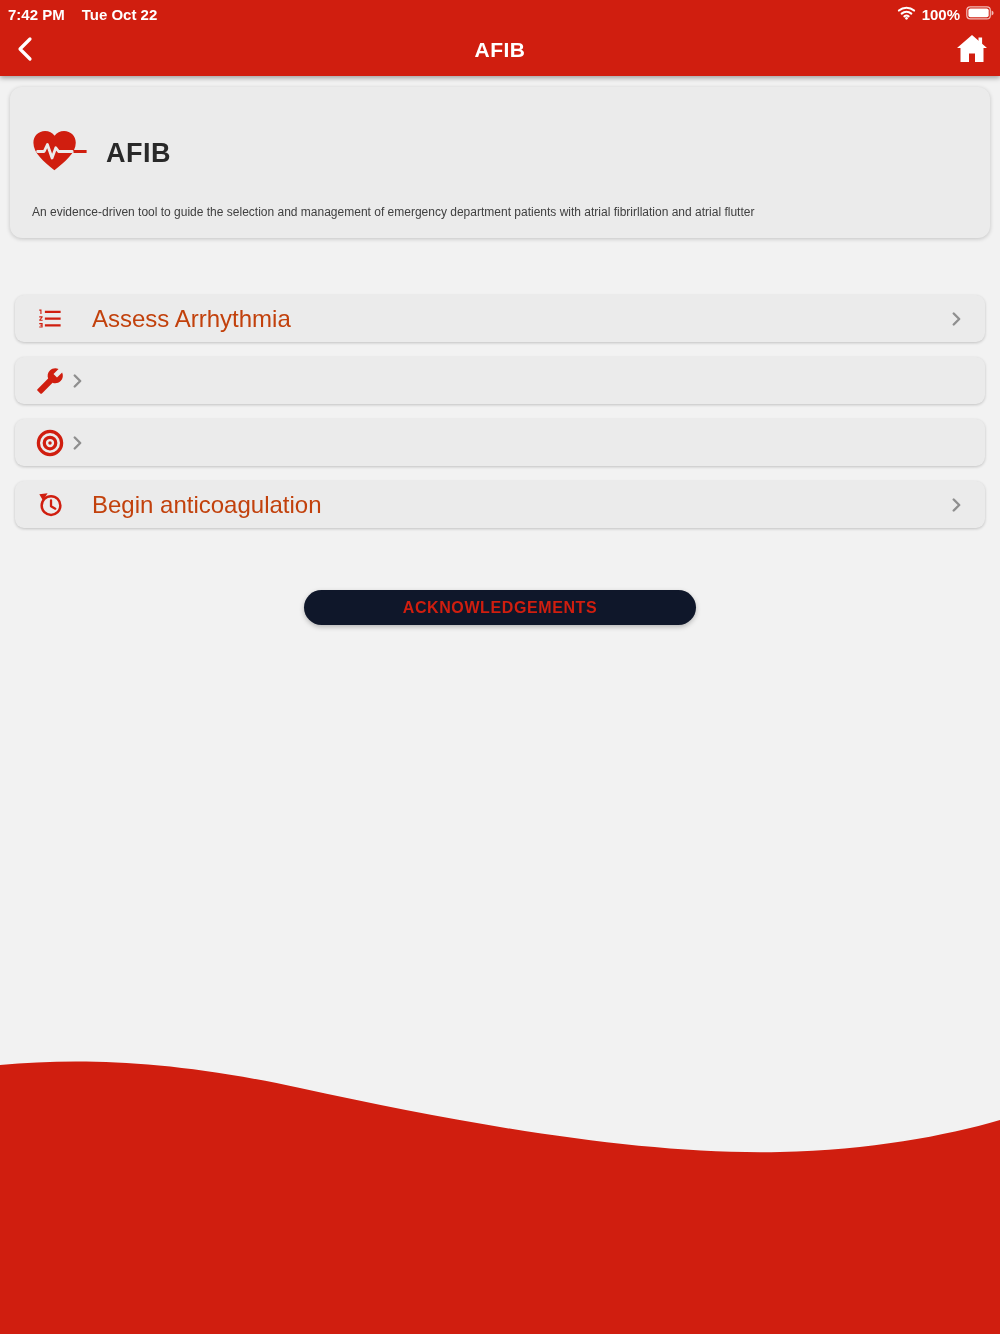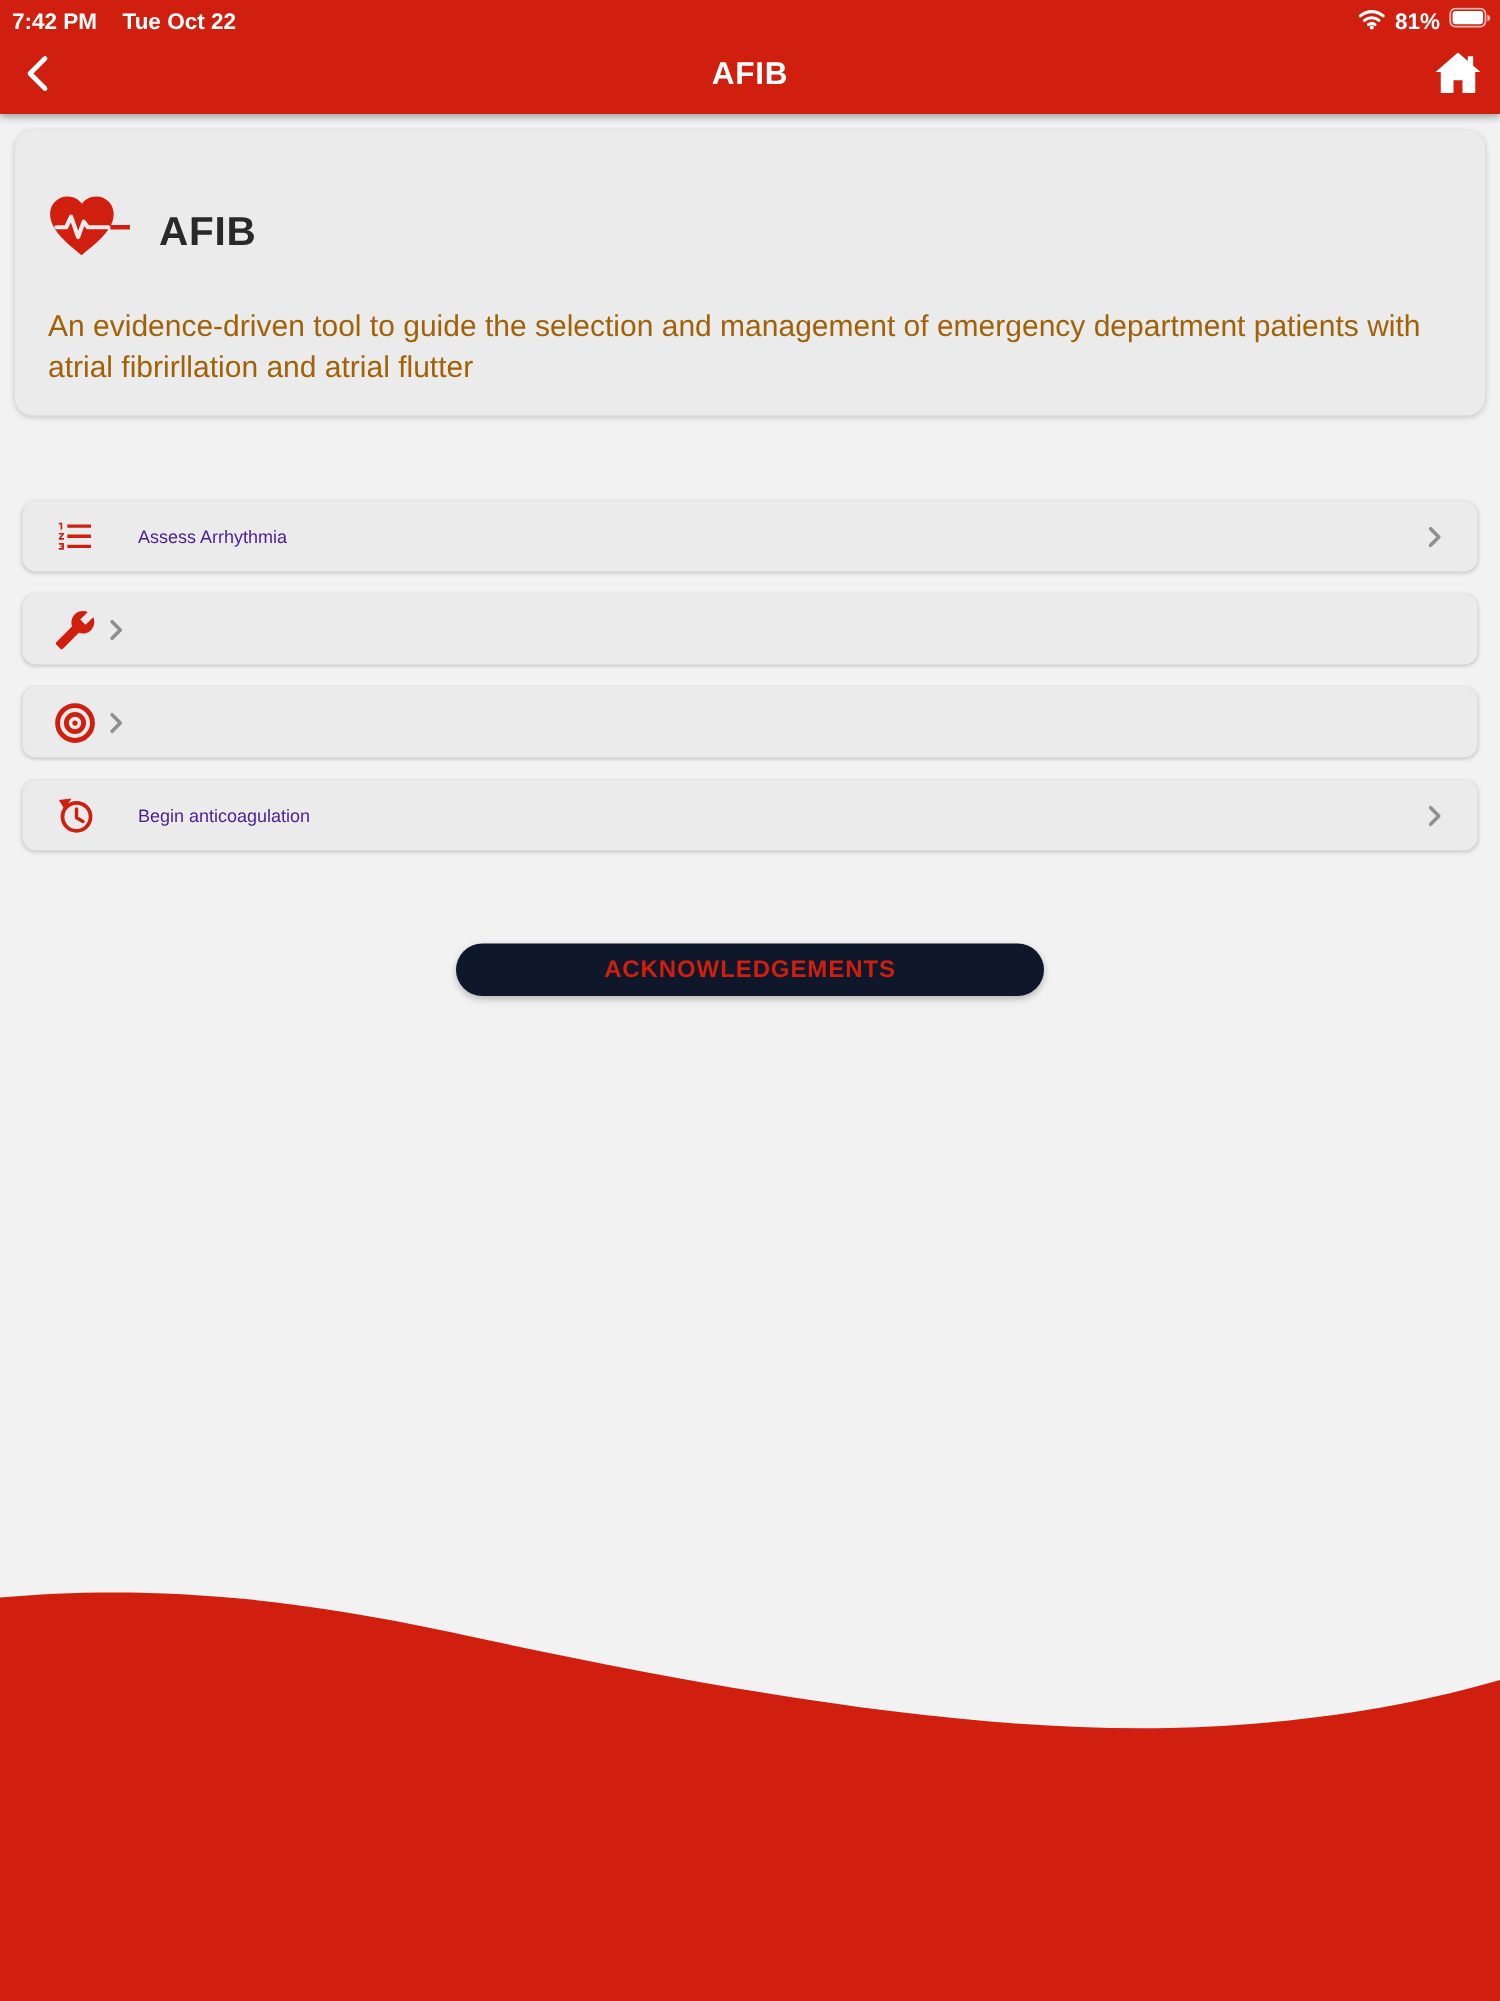--- a/index.html
+++ b/index.html
@@ -44,35 +44,35 @@
   
   .intro-card {
     margin: 11px 10px 0;
     background: #ebebeb;
     border-radius: 12px;
     box-shadow: 0 1px 4px rgba(0,0,0,0.20);
     padding: 42px 22px 18px;
   }
   .intro-head { display: flex; align-items: center; gap: 18px; margin-bottom: 26px; }
   .intro-title { font-size: 27px; font-weight: 600; color: #292929; letter-spacing: 0.5px; }
-  .intro-desc { font-size: 20px; color: #a16207; line-height: 1.36; max-width: 945px; }
+  .intro-desc { font-size: 12px; color: #404040; line-height: 1.36; max-width: 945px; }
   
   .menu { margin: 57px 15px 0; }
   .menu-item {
     height: 47px;
     background: #ebebeb;
     border-radius: 9px;
     box-shadow: 0 1px 3px rgba(0,0,0,0.20);
     display: flex; align-items: center;
     padding: 0 18px 0 19px;
     margin-bottom: 15px;
     cursor: pointer;
   }
   .mi-icon { width: 32px; display: flex; justify-content: center; align-items: center; }
-  .mi-label { margin-left: 26px; font-size: 12px; color: #4c1d95; flex: 1; }
+  .mi-label { margin-left: 26px; font-size: 24px; color: #c2410c; flex: 1; }
   .mi-chevron { display: flex; align-items: center; }
   
   .ack-btn {
     display: block;
     margin: 62px auto 0;
     width: 392px; height: 35px;
     border-radius: 18px;
     background: #0f172a;
     box-shadow: 0 2px 5px rgba(0,0,0,0.25);
     border: none;
@@ -94,21 +94,21 @@
     </div>
     <div class="sb-right">
       <span>
         <svg width="19" height="15" viewBox="0 0 24 18">
           <path d="M2.4 6.6 A14.5 14.5 0 0 1 21.6 6.6" fill="none" stroke="#fff" stroke-width="2.6" stroke-linecap="round"></path>
           <path d="M5.9 10.4 A9.3 9.3 0 0 1 18.1 10.4" fill="none" stroke="#fff" stroke-width="2.6" stroke-linecap="round"></path>
           <path d="M9.3 13.9 A4.4 4.4 0 0 1 14.7 13.9" fill="none" stroke="#fff" stroke-width="2.6" stroke-linecap="round"></path>
           <circle cx="12" cy="16.4" r="1.7" fill="#fff"></circle>
         </svg>
       </span>
-      <span>81%</span>
+      <span>100%</span>
       <span>
         <svg width="28" height="14" viewBox="0 0 28 14">
           <rect x="0.8" y="0.8" width="23.5" height="12" rx="3.4" fill="none" stroke="rgba(255,255,255,0.7)" stroke-width="1.2"></rect>
           <rect x="2.4" y="2.4" width="20.3" height="8.8" rx="2" fill="#fff"></rect>
           <path d="M25.6 4.6 Q27.6 5.4 27.6 7 Q27.6 8.6 25.6 9.4 Z" fill="rgba(255,255,255,0.7)"></path>
         </svg>
       </span>
     </div>
   </div>
   <div class="navbar">

